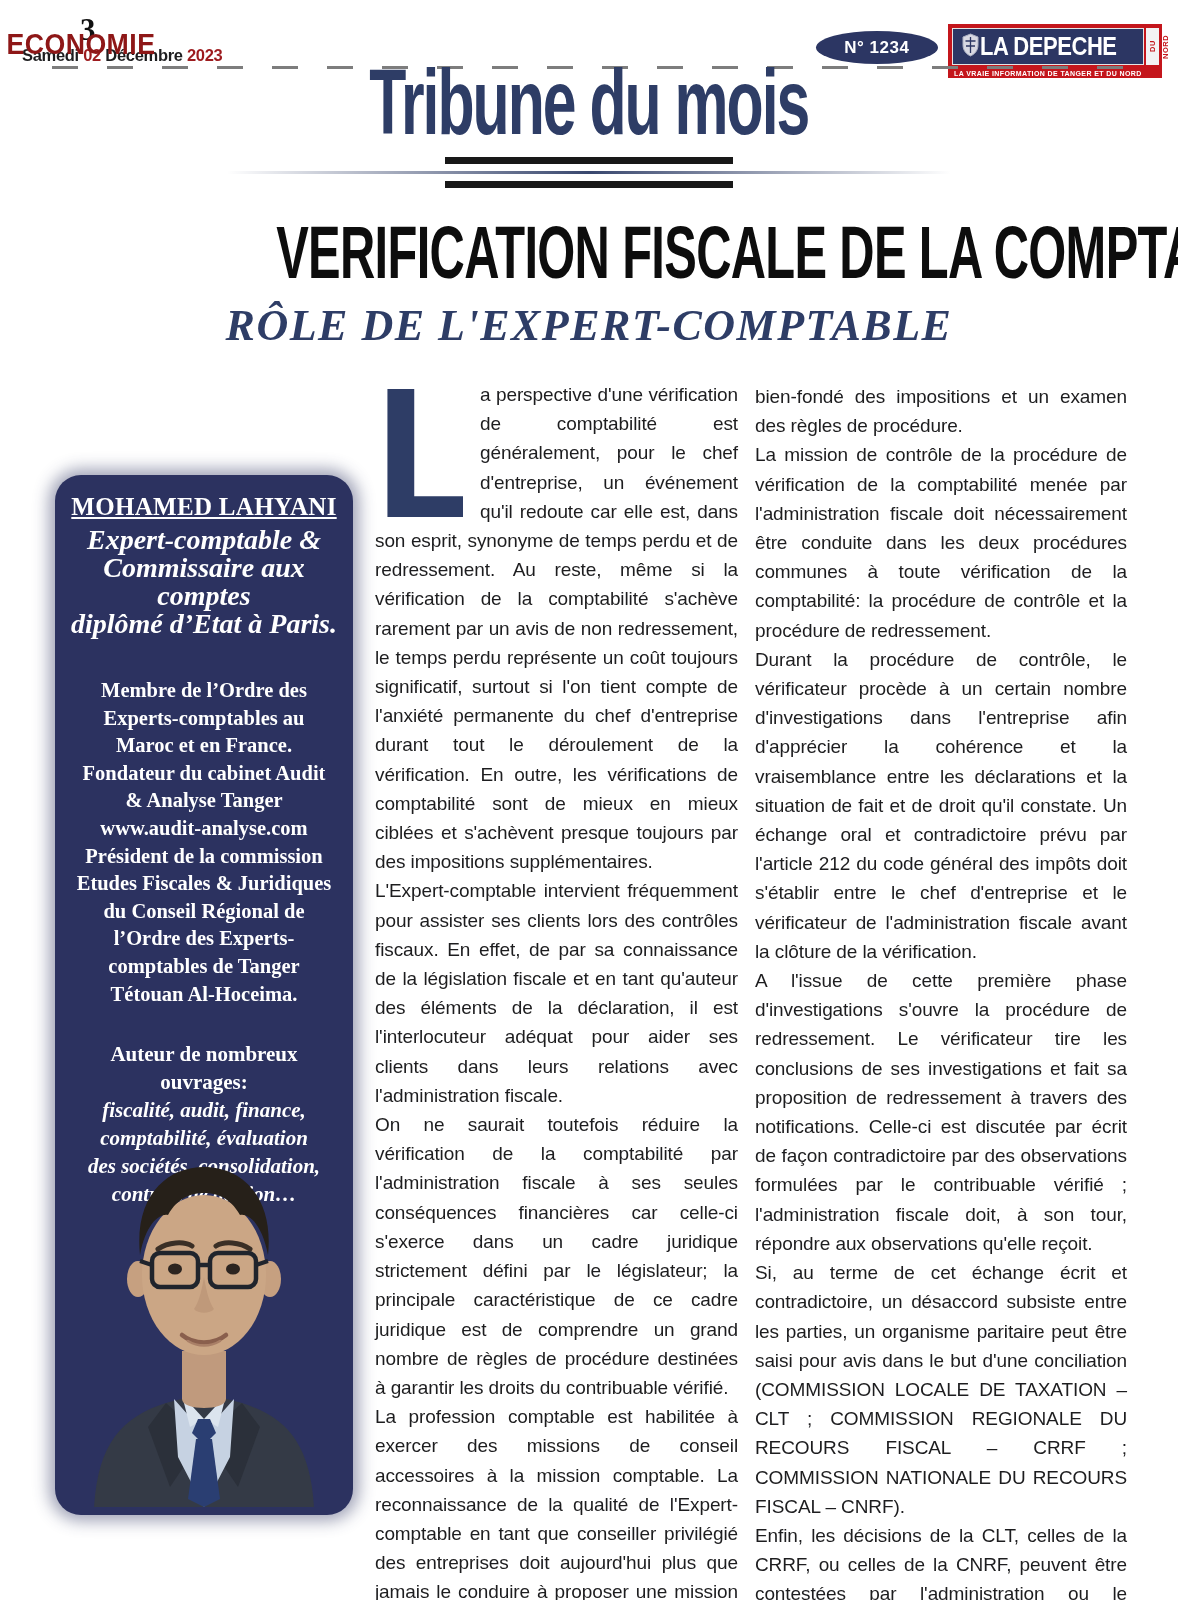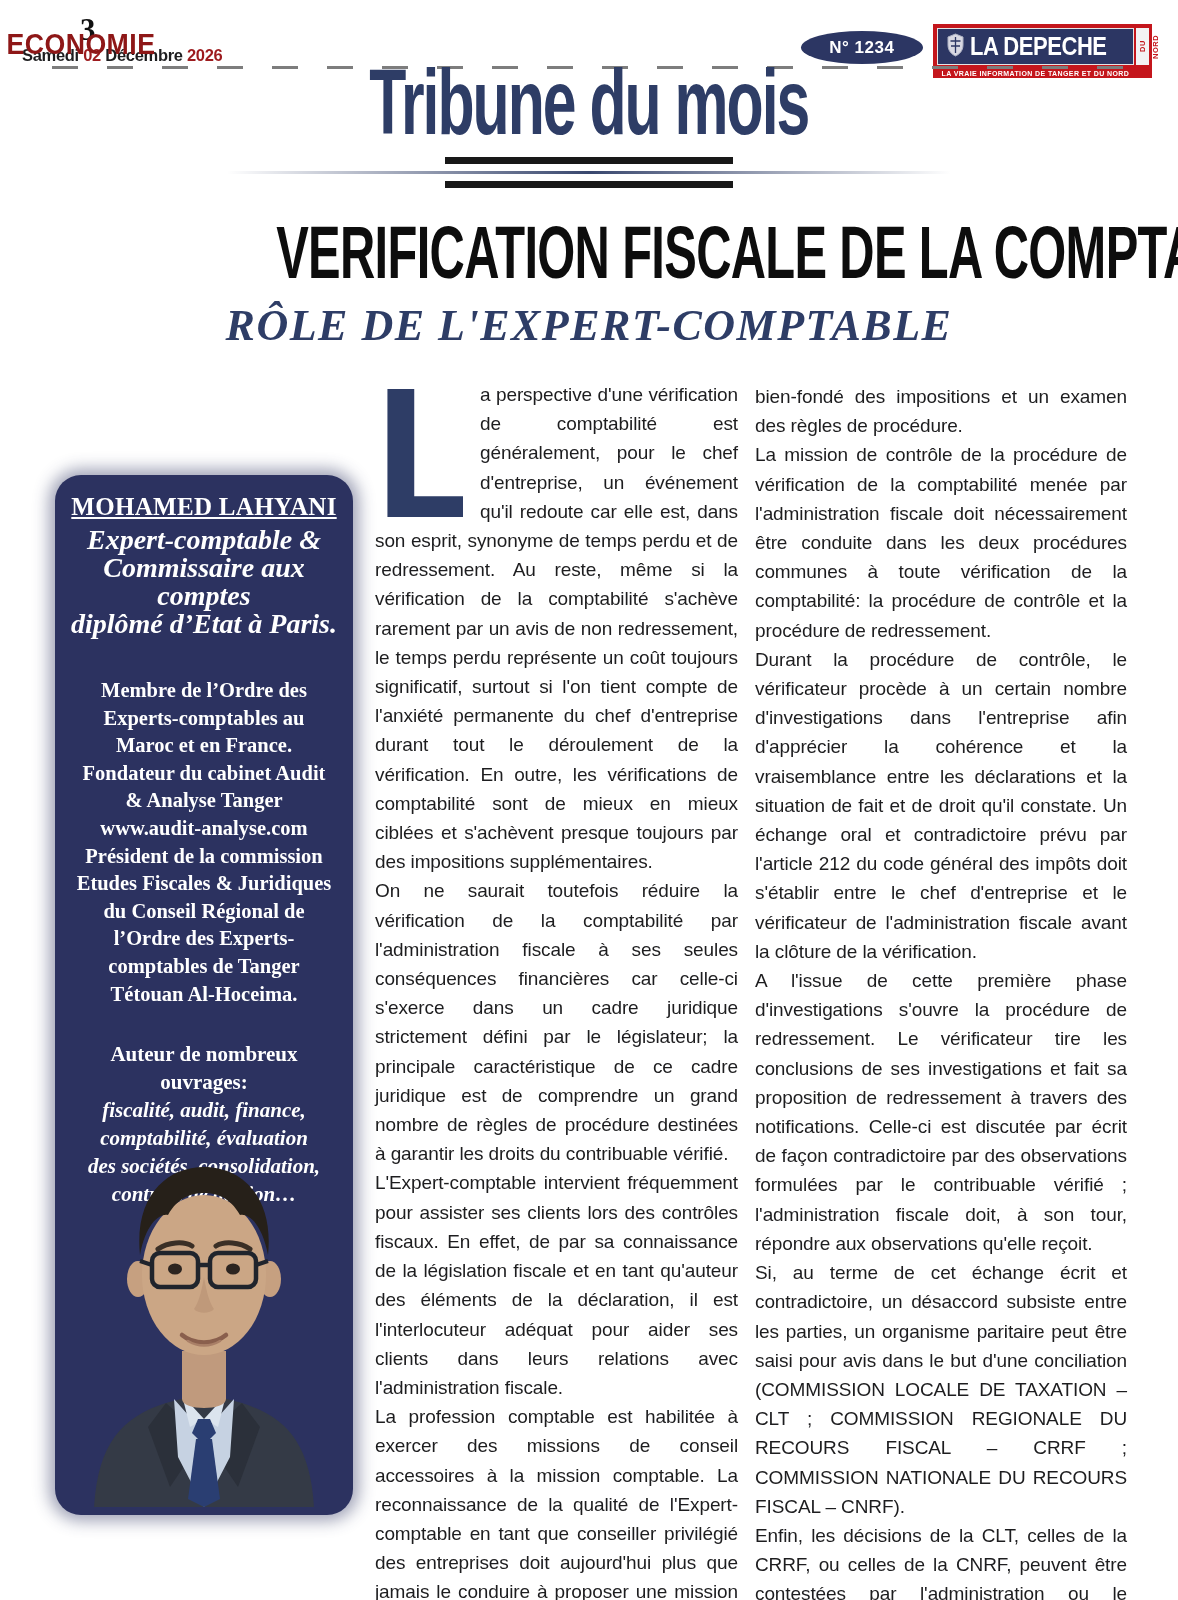--- a/index.html
+++ b/index.html
@@ -8,27 +8,27 @@
 
   
   .page-num{position:absolute;left:80px;top:12px;font-family:"Liberation Serif",serif;
             font-weight:bold;font-size:31px;color:#101010;}
   .date-line{position:absolute;left:22px;top:46px;font-weight:bold;font-size:16.5px;
              letter-spacing:-0.3px;white-space:nowrap;}
   .date-line .red{color:#9d1b1e;}
   .section-label{position:absolute;left:0;right:0;top:28px;}
   .section-label span{display:inline-block;font-weight:bold;font-size:29px;color:#8e1717;
                       transform:scaleX(0.92);letter-spacing:0.5px;}
-  .masthead{position:absolute;top:24px;right:26px;display:flex;align-items:flex-start;gap:10px;}
+  .masthead{position:absolute;top:24px;right:16px;display:flex;align-items:flex-start;gap:10px;}
   .issue-oval{margin-top:7px;background:#2c3663;color:#fff;border-radius:50%;
               width:122px;height:33px;line-height:33px;text-align:center;
               font-weight:bold;font-size:17px;letter-spacing:0.5px;}
   .logo{position:relative;background:#c4161c;padding:4px 18px 13px 4px;}
   .logo-inner{background:#2c3663;border:1px solid #e5e5e5;display:flex;align-items:center;
-              gap:5px;padding:3px 8px;}
+              padding:3px 8px;}
   .logo-title{color:#ffffff;font-weight:bold;font-size:25px;letter-spacing:-0.5px;
               display:inline-block;transform:scaleX(0.88);transform-origin:left center;white-space:nowrap;}
   .logo-vertical{position:absolute;top:4px;right:3px;height:calc(100% - 17px);width:13px;
                  background:#f3f3f3;color:#c4161c;font-size:7.5px;font-weight:bold;
                  writing-mode:vertical-rl;transform:rotate(180deg);text-align:center;
                  letter-spacing:0.5px;line-height:13px;}
   .logo-tagline{position:absolute;left:4px;right:18px;bottom:1px;color:#ffffff;
                 font-size:7px;font-weight:bold;text-align:center;letter-spacing:0.4px;
                 white-space:nowrap;}
   .dashed-rule{position:absolute;top:66px;left:52px;right:48px;height:3px;
@@ -75,21 +75,21 @@
   .author-works{font-size:21px;font-weight:bold;font-style:italic;line-height:28px;
                 white-space:pre-line;font-family:Liberation Serif, serif;}
   .author-photo{position:absolute;left:50%;top:652px;transform:translateX(-50%);}
 </style>
 </head>
 <body>
 
 <div class="page">
 
   <div class="page-num">3</div>
-  <div class="date-line"><span>Samedi</span> <span class="red">02</span>&nbsp;<span>Décembre</span> <span class="red">2026</span></div>
+  <div class="date-line"><span>Samedi</span> <span class="red">02</span>&nbsp;<span>Décembre</span> <span class="red">2023</span></div>
 
   <div class="section-label"><span>ECONOMIE</span></div>
 
   <div class="masthead">
     <div class="issue-oval">N° 1234</div>
     <div class="logo">
       <div class="logo-inner">
         <span>
           <svg width="19" height="24" viewBox="0 0 19 24">
             <path d="M9.5 1 L17 4 V12 C17 18 13 21.5 9.5 23 C6 21.5 2 18 2 12 V4 Z" fill="#d8d8e2" stroke="#aeb2c4" stroke-width="1"></path>
@@ -180,22 +180,22 @@
           <path d="M134 150 C131 168 128 176 124 182 C128 187 140 187 144 182 C140 176 137 168 134 150" fill="#bf997a"></path>
 
           <path d="M112 208 C124 218 144 218 156 208" stroke="#8a5f4d" stroke-width="4.5" fill="none" stroke-linecap="round"></path>
           <path d="M118 214 C128 220 140 220 150 214" stroke="#a97f67" stroke-width="2.5" fill="none" stroke-linecap="round"></path>
         </svg>
       </div>
     </div>
 
     <div class="col col-left">
       <p><span class="dropcap">L</span><span>a perspective d'une vérification de comptabilité est généralement, pour le chef d'entreprise, un événement qu'il redoute car elle est, dans son esprit, synonyme de temps perdu et de redressement. Au reste, même si la vérification de la comptabilité s'achève rarement par un avis de non redressement, le temps perdu représente un coût toujours significatif, surtout si l'on tient compte de l'anxiété permanente du chef d'entreprise durant tout le déroulement de la vérification. En outre, les vérifications de comptabilité sont de mieux en mieux ciblées et s'achèvent presque toujours par des impositions supplémentaires.</span></p>
+      <p>L'Expert-comptable intervient fréquemment pour assister ses clients lors des contrôles fiscaux. En effet, de par sa connaissance de la législation fiscale et en tant qu'auteur des éléments de la déclaration, il est l'interlocuteur adéquat pour aider ses clients dans leurs relations avec l'administration fiscale.</p>
       <p>On ne saurait toutefois réduire la vérification de la comptabilité par l'administration fiscale à ses seules conséquences financières car celle-ci s'exerce dans un cadre juridique strictement défini par le législateur; la principale caractéristique de ce cadre juridique est de comprendre un grand nombre de règles de procédure destinées à garantir les droits du contribuable vérifié.</p>
-      <p>L'Expert-comptable intervient fréquemment pour assister ses clients lors des contrôles fiscaux. En effet, de par sa connaissance de la législation fiscale et en tant qu'auteur des éléments de la déclaration, il est l'interlocuteur adéquat pour aider ses clients dans leurs relations avec l'administration fiscale.</p>
       <p>La profession comptable est habilitée à exercer des missions de conseil accessoires à la mission comptable. La reconnaissance de la qualité de l'Expert-comptable en tant que conseiller privilégié des entreprises doit aujourd'hui plus que jamais le conduire à proposer une mission complète comprenant à la fois un examen du</p>
     </div>
 
     <div class="col col-right">
       <p>bien-fondé des impositions et un examen des règles de procédure.</p>
       <p>La mission de contrôle de la procédure de vérification de la comptabilité menée par l'administration fiscale doit nécessairement être conduite dans les deux procédures communes à toute vérification de la comptabilité: la procédure de contrôle et la procédure de redressement.</p>
       <p>Durant la procédure de contrôle, le vérificateur procède à un certain nombre d'investigations dans l'entreprise afin d'apprécier la cohérence et la vraisemblance entre les déclarations et la situation de fait et de droit qu'il constate. Un échange oral et contradictoire prévu par l'article 212 du code général des impôts doit s'établir entre le chef d'entreprise et le vérificateur de l'administration fiscale avant la clôture de la vérification.</p>
       <p>A l'issue de cette première phase d'investigations s'ouvre la procédure de redressement. Le vérificateur tire les conclusions de ses investigations et fait sa proposition de redressement à travers des notifications. Celle-ci est discutée par écrit de façon contradictoire par des observations formulées par le contribuable vérifié ; l'administration fiscale doit, à son tour, répondre aux observations qu'elle reçoit.</p>
       <p>Si, au terme de cet échange écrit et contradictoire, un désaccord subsiste entre les parties, un organisme paritaire peut être saisi pour avis dans le but d'une conciliation (COMMISSION LOCALE DE TAXATION – CLT ; COMMISSION REGIONALE DU RECOURS FISCAL – CRRF ; COMMISSION NATIONALE DU RECOURS FISCAL – CNRF).</p>
       <p>Enfin, les décisions de la CLT, celles de la CRRF, ou celles de la CNRF, peuvent être contestées par l'administration ou le contribuable, par voie judiciaire.</p>

